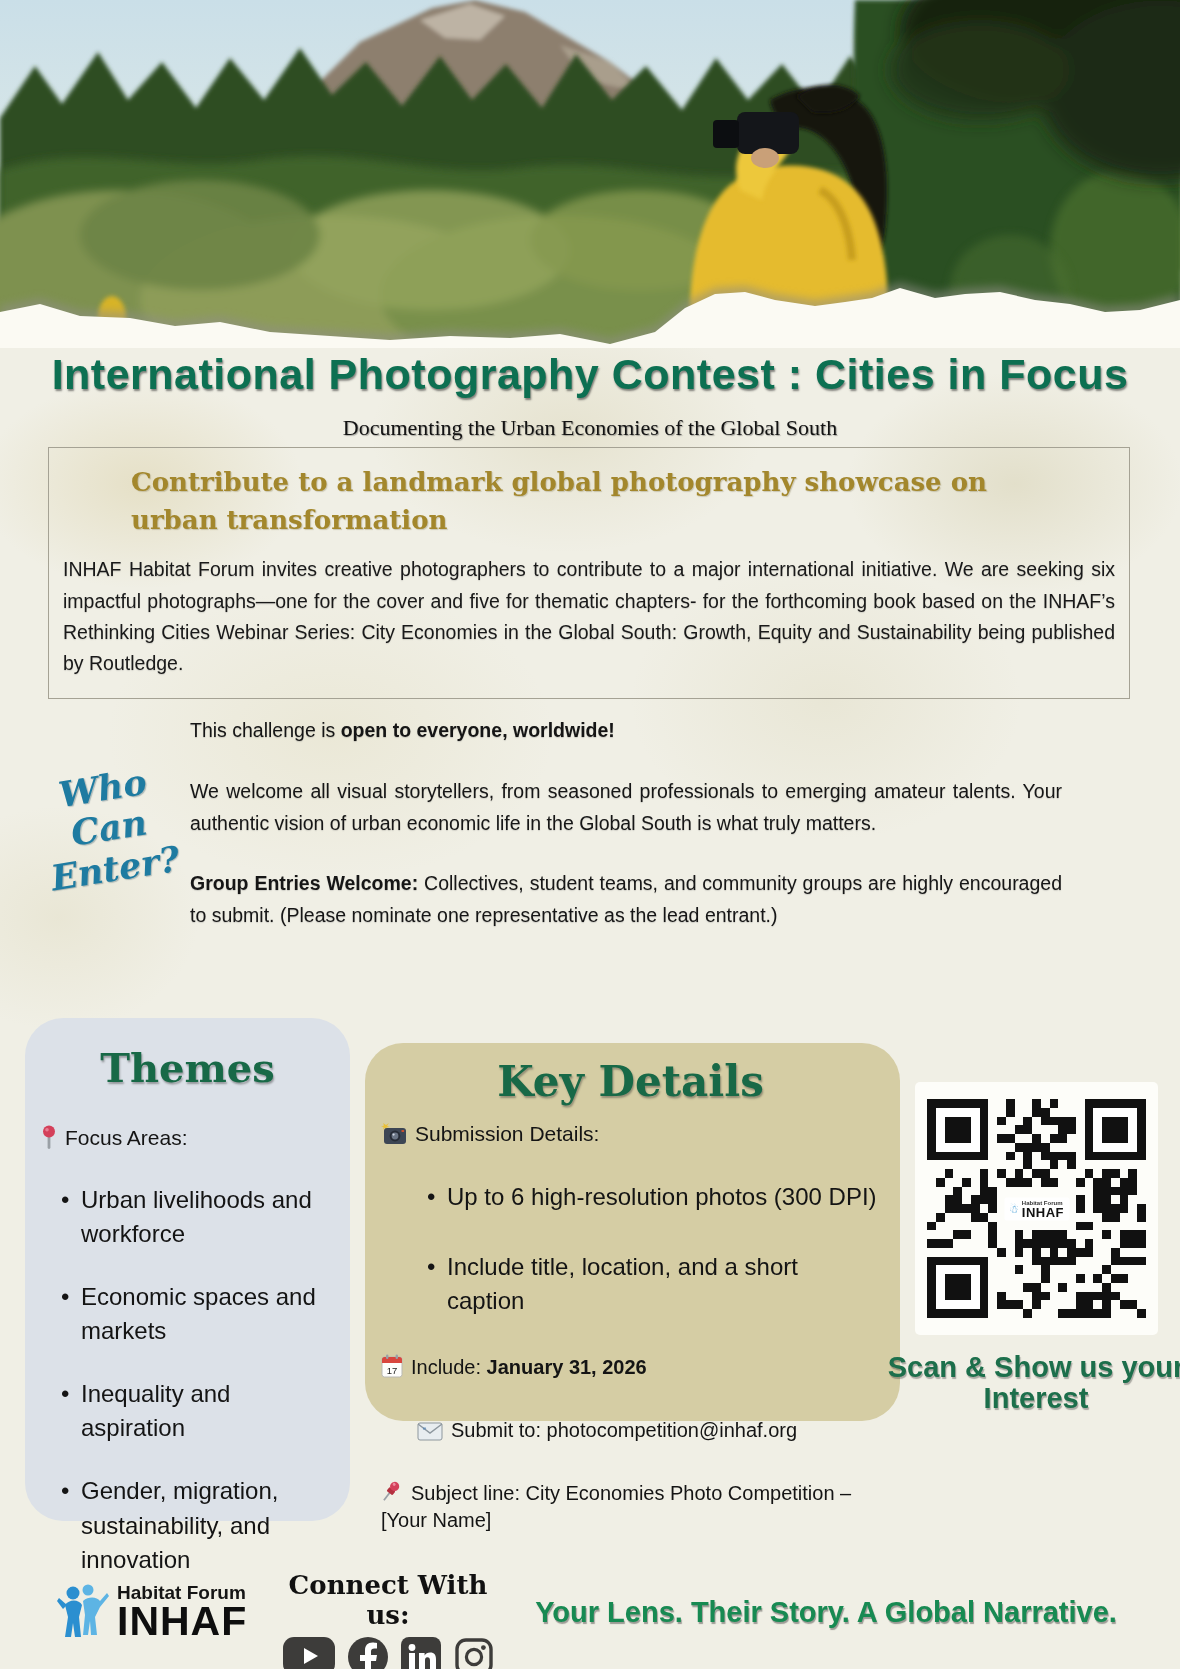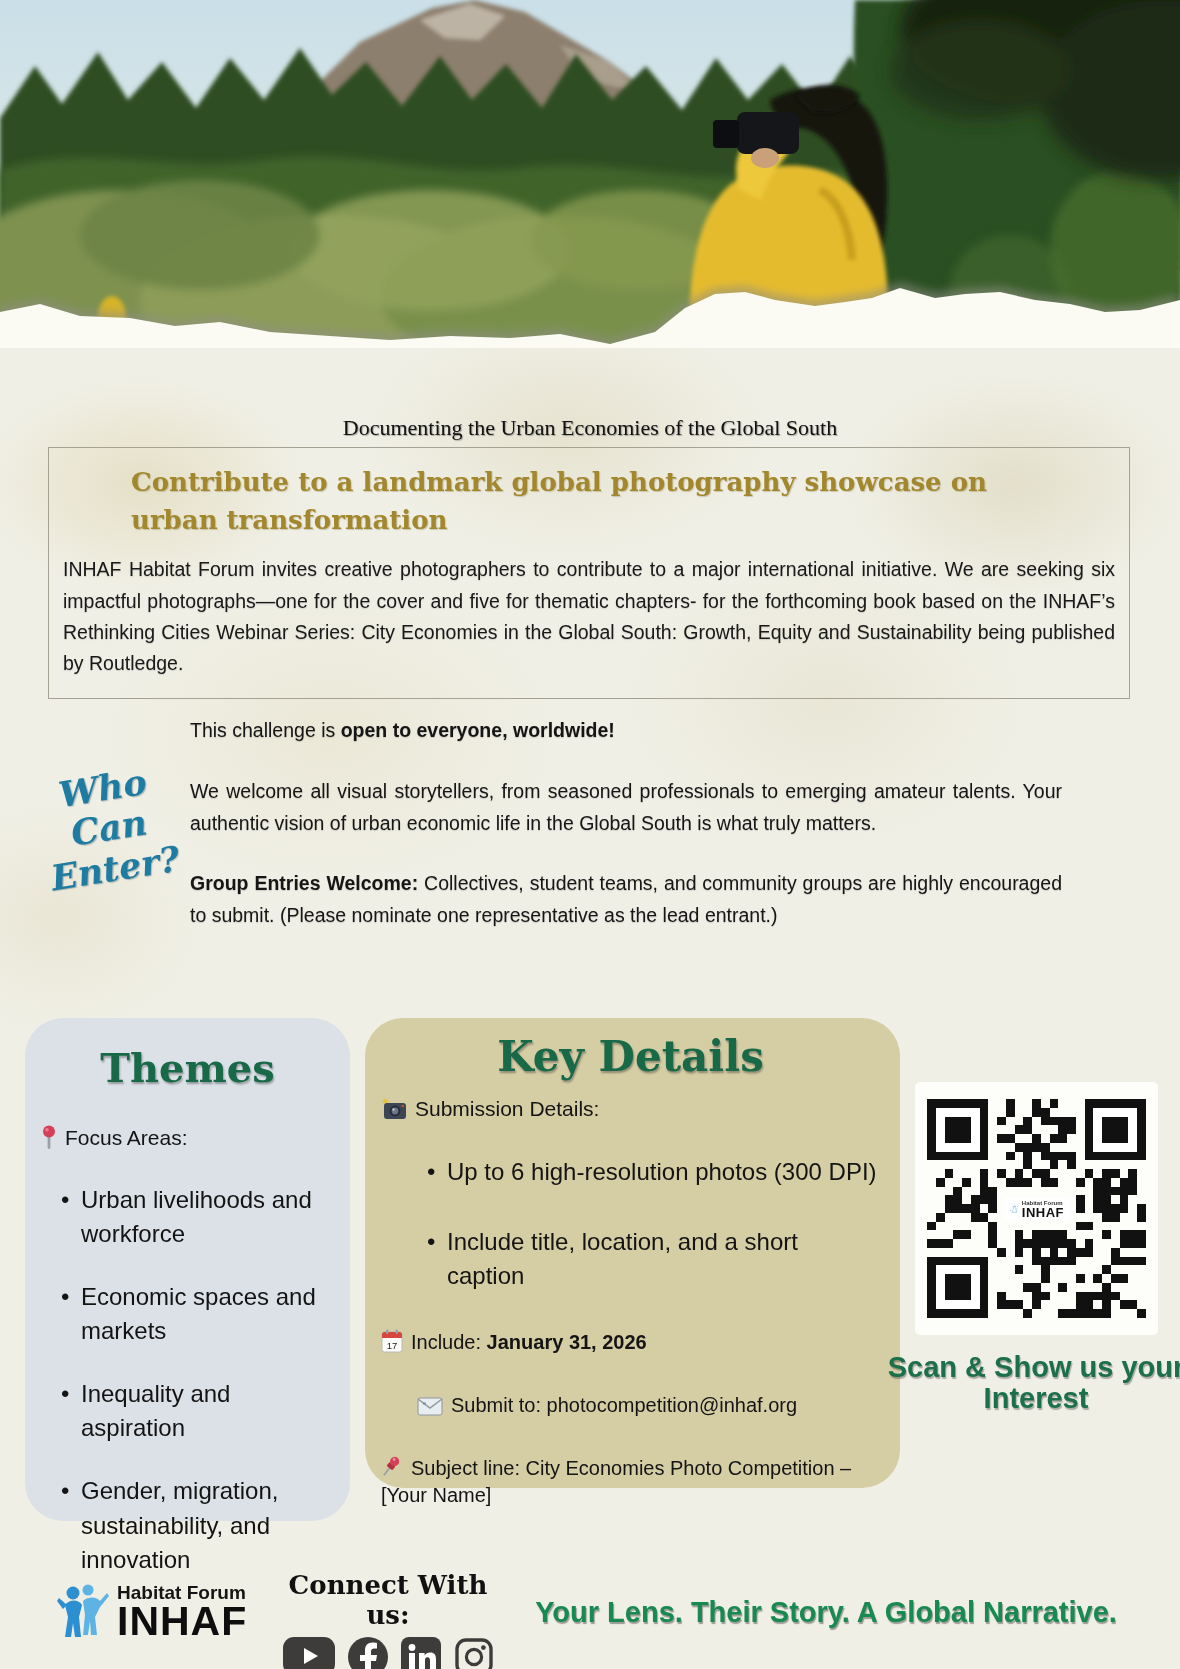--- a/index.html
+++ b/index.html
@@ -61,21 +61,21 @@
   }
   .themes-card{left:25px;width:325px;height:503px;background:#dce1e8;padding:26px 16px 0 16px;}
   .themes-card .card-title{font-size:40px;}
   .label-row{display:flex;align-items:center;gap:8px;font-size:21px;color:#141414;}
   .themes-card .label-row{margin:34px 0 0 0;}
   .blist{list-style:none;margin:0;padding:0;font-size:24px;color:#141414;line-height:1.42;}
   .blist li{position:relative;padding-left:24px;}
   .blist li::before{content:"•";position:absolute;left:4px;top:0;}
   .themes-card .blist{margin-top:32px;padding-left:16px;}
   .themes-card .blist li{margin-bottom:29px;}
-  .key-card{left:365px;width:535px;height:470px;background:#d5cda4;padding:14px 20px 0 16px;}
+  .key-card{left:365px;width:535px;height:378px;background:#d5cda4;padding:14px 20px 0 16px;margin-top:25px;}
   .key-card .card-title{font-size:42px;}
   .key-card .label-row{margin:16px 0 0 0;}
   .key-card .blist{margin-top:34px;padding-left:42px;}
   .key-card .blist li{margin-bottom:36px;}
   .kd-row{display:block;margin-top:0;font-size:20px;color:#141414;line-height:1.35;}
   .kd-row .ic{display:inline-block;vertical-align:-4px;margin-right:8px;}
   .kd-deadline{margin-top:2px;}
   .kd-submit{margin-top:36px;padding-left:36px;}
   .kd-subject{margin-top:36px;}
   b{font-weight:bold;}
@@ -172,20 +172,21 @@
       <ellipse cx="765" cy="158" rx="14" ry="10" fill="#c9a078"></ellipse>
       <path d="M796,96 C820,80 846,82 860,96 C850,110 830,116 812,112 Z" fill="#17120f" filter="url(#b2)"></path>
     </g>
 
     <g>
       <path filter="url(#b4)" fill="#8f8f86" opacity=".55" d="M0,306 L40,298 L80,310 L130,312 L175,320 L220,316 L270,326 L330,330 L390,334 L450,330 L510,332 L560,328 L610,338 L655,326 L685,302 L715,288 L745,286 L775,294 L815,300 L845,296 L872,292 L900,282 L935,292 L965,288 L1000,286 L1035,294 L1070,298 L1105,306 L1140,304 L1180,294 L1180,348 L0,348 Z"></path>
       <path fill="#fbfaf3" d="M0,312 L40,304 L80,316 L130,318 L175,326 L220,322 L270,332 L330,336 L390,340 L450,336 L510,338 L560,334 L610,344 L655,332 L685,308 L715,294 L745,292 L775,300 L815,306 L845,302 L872,298 L900,288 L935,298 L965,294 L1000,292 L1035,300 L1070,304 L1105,312 L1140,310 L1180,300 L1180,348 L0,348 Z"></path>
     </g>
   </svg>
 
+  <div class="title">International Photography Contest : Cities in Focus</div>
   <div class="subtitle">Documenting the Urban Economies of the Global South</div>
 
   <div class="intro-box">
     <div class="intro-heading">Contribute to a landmark global photography showcase on urban transformation</div>
     <div class="intro-body">INHAF Habitat Forum invites creative photographers to contribute to a major international initiative. We are seeking six impactful photographs—one for the cover and five for thematic chapters- for the forthcoming book based on the INHAF’s Rethinking Cities Webinar Series: City Economies in the Global South: Growth, Equity and Sustainability being published by Routledge.</div>
   </div>
 
   <div class="challenge"><span>This challenge is </span><b>open to everyone, worldwide!</b></div>
 
   <div class="whocan">

